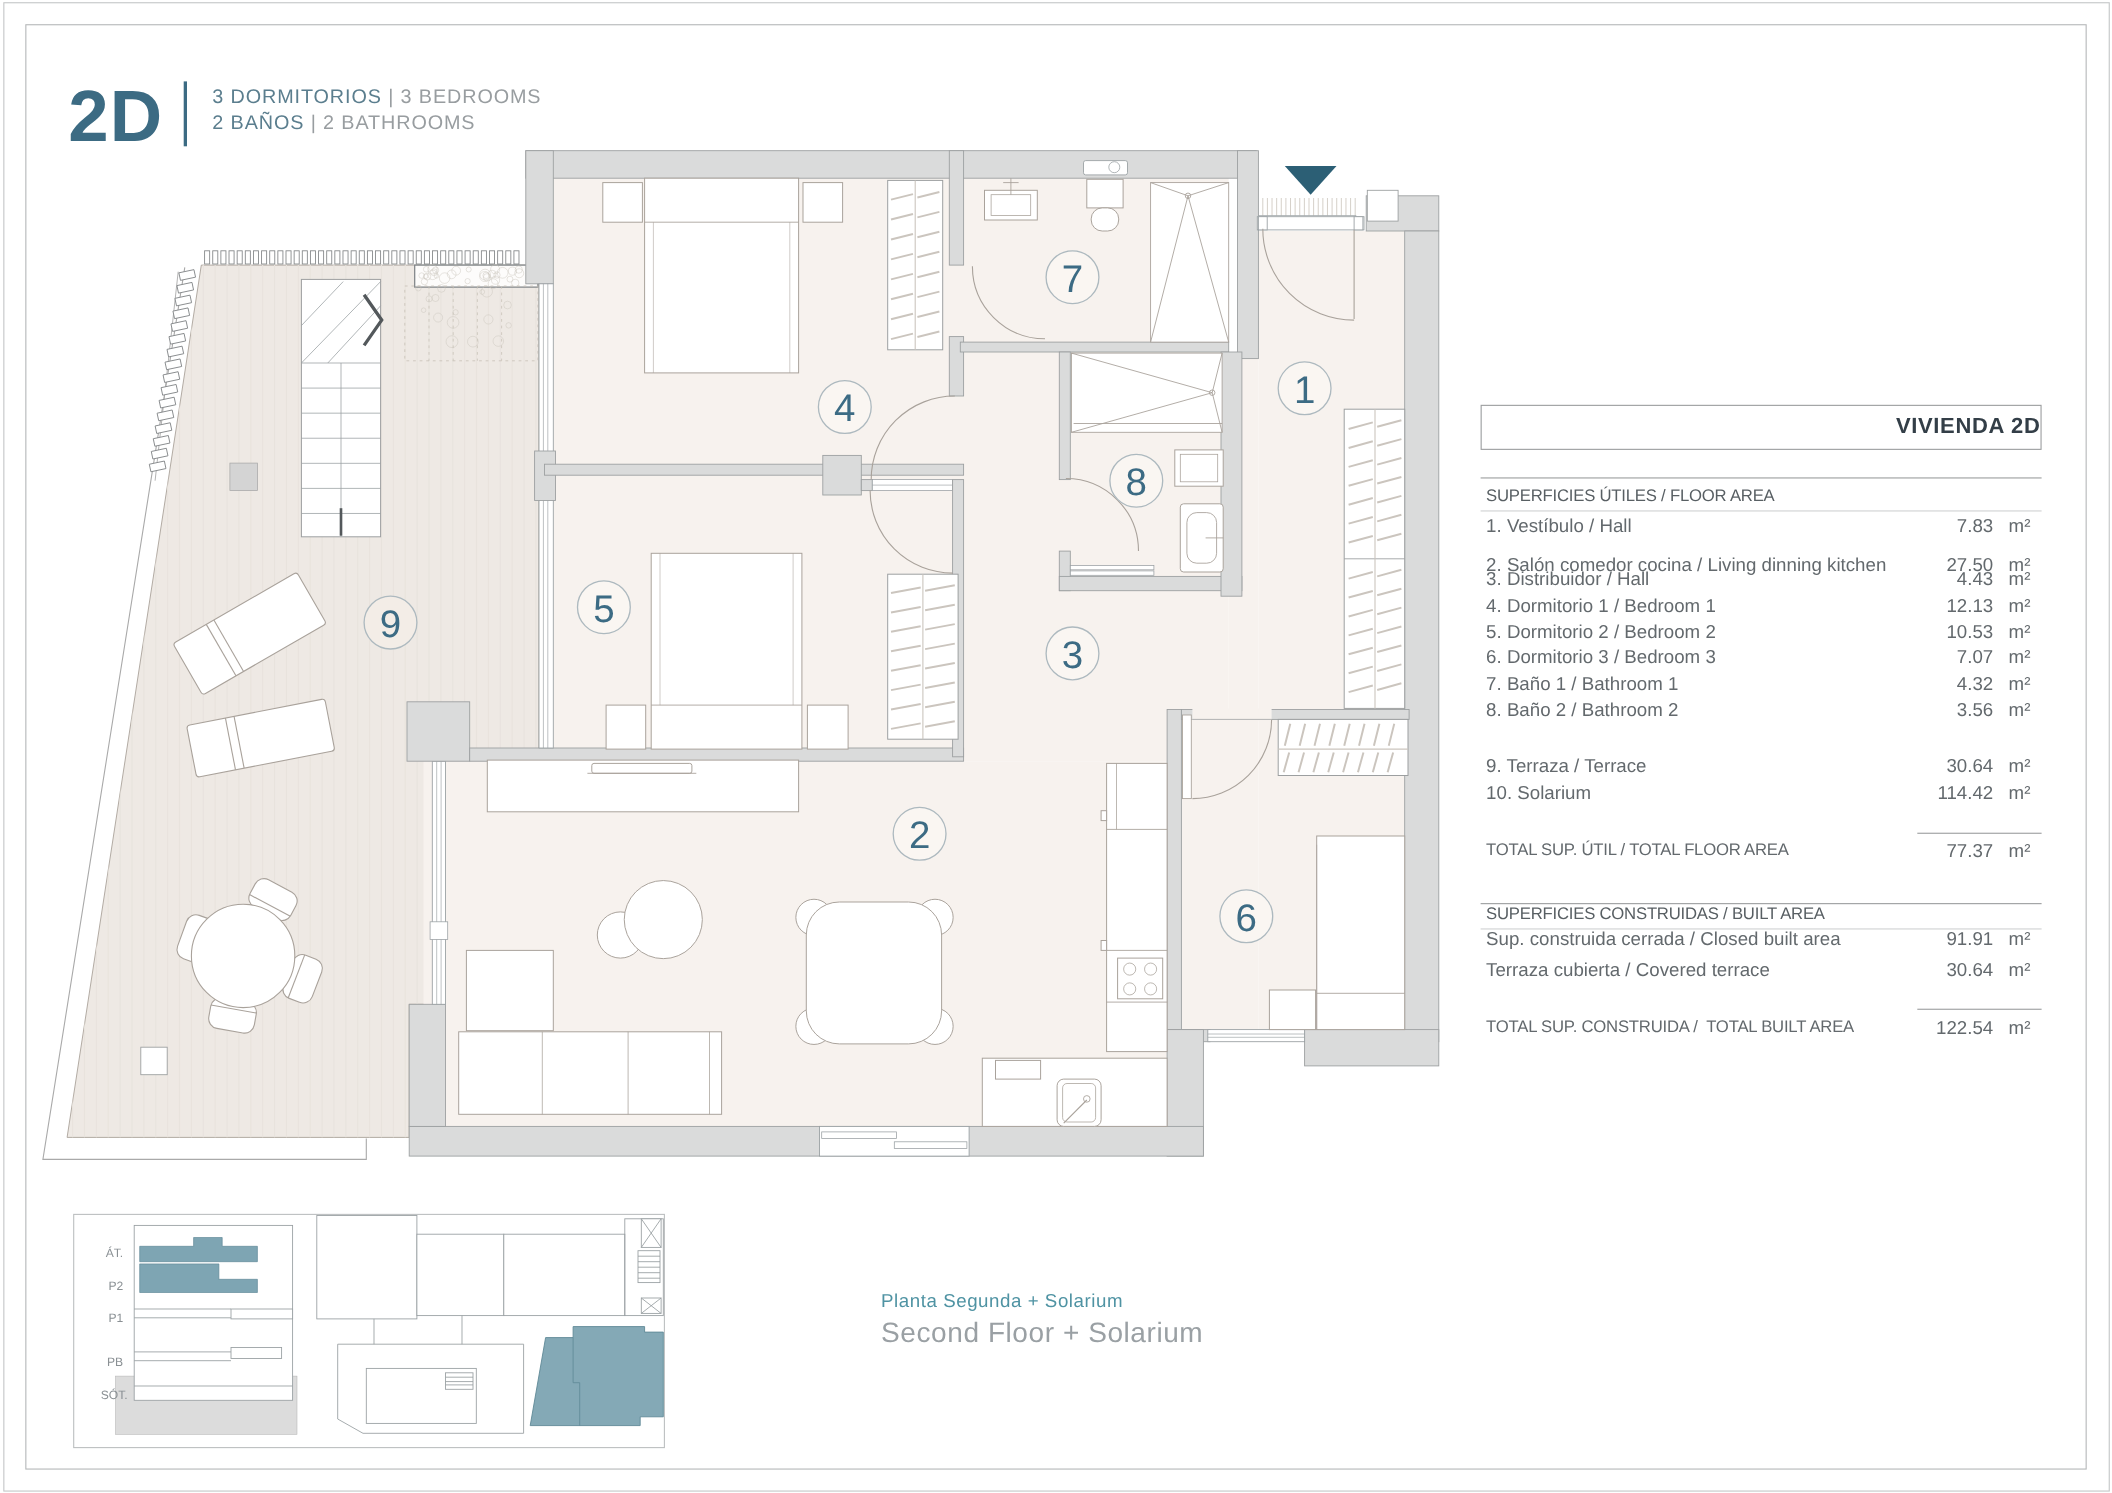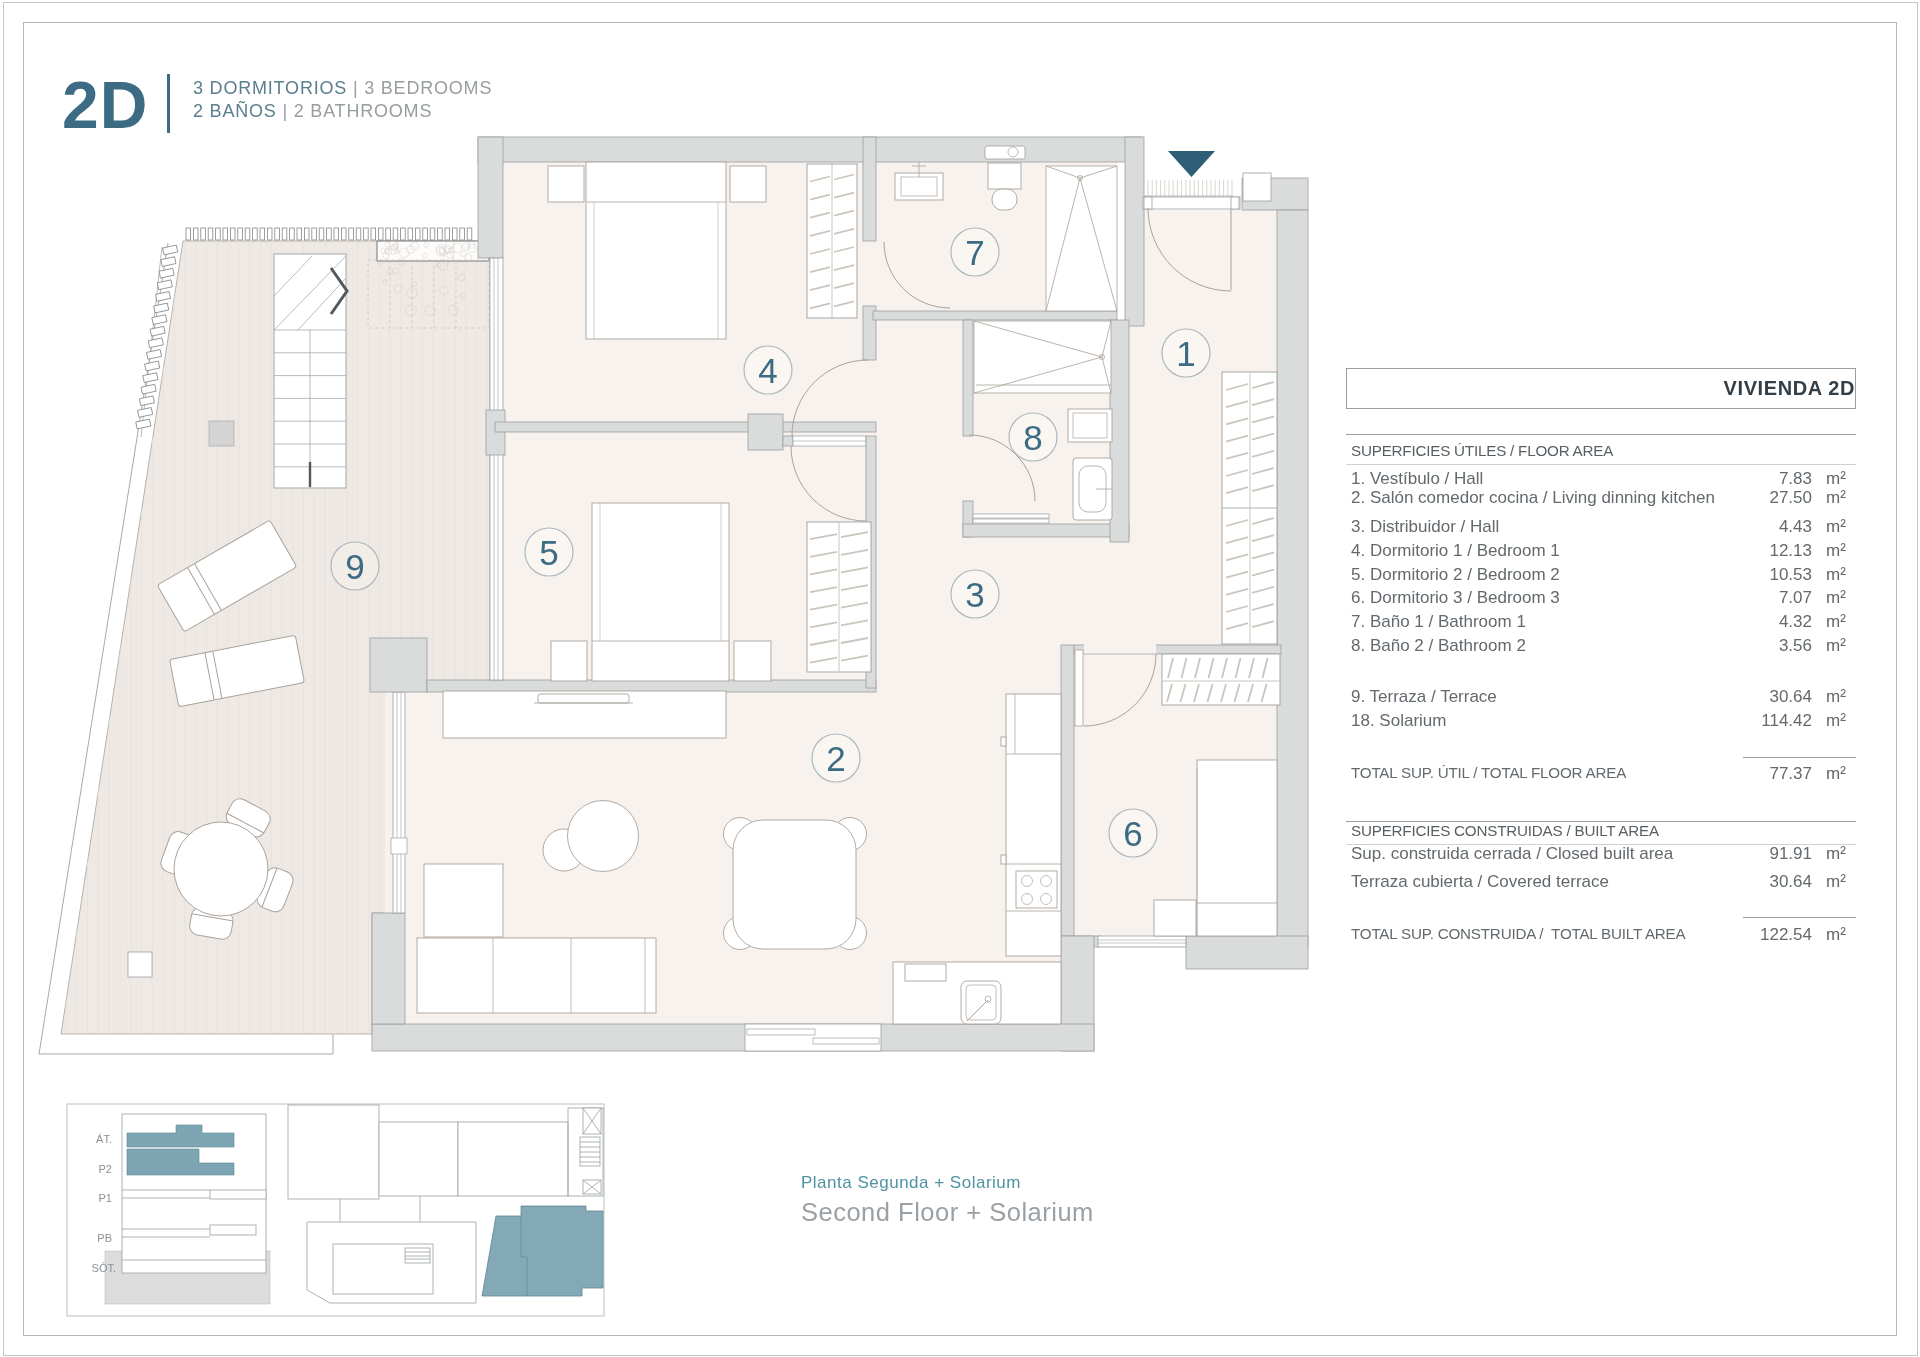--- a/index.html
+++ b/index.html
@@ -788,21 +788,21 @@
 
 <div class="shead" style="top:74px">SUPERFICIES ÚTILES / FLOOR AREA</div>
 <div class="hr2" style="top:96px"></div>
 
 <div class="trow" style="top:101px">
         <span class="lab">1. Vestíbulo / Hall</span>
         <span class="val">7.83</span>
         <span class="unit">m²</span>
       </div>
 
-<div class="trow" style="top:120px">
+<div class="trow" style="top:136px">
         <span class="lab">2. Salón comedor cocina / Living dinning kitchen</span>
         <span class="val">27.50</span>
         <span class="unit">m²</span>
       </div>
 
 <div class="trow" style="top:149px">
         <span class="lab">3. Distribuidor / Hall</span>
         <span class="val">4.43</span>
         <span class="unit">m²</span>
       </div>
@@ -837,21 +837,21 @@
         <span class="unit">m²</span>
       </div>
 
 <div class="trow" style="top:319px">
         <span class="lab">9. Terraza / Terrace</span>
         <span class="val">30.64</span>
         <span class="unit">m²</span>
       </div>
 
 <div class="trow" style="top:343px">
-        <span class="lab">18. Solarium</span>
+        <span class="lab">10. Solarium</span>
         <span class="val">114.42</span>
         <span class="unit">m²</span>
       </div>
 <div class="hrshort" style="top:389px"></div>
 
 <div class="trow" style="top:396px">
         <span class="lab caps">TOTAL SUP. ÚTIL / TOTAL FLOOR AREA</span>
         <span class="val">77.37</span>
         <span class="unit">m²</span>
       </div>

